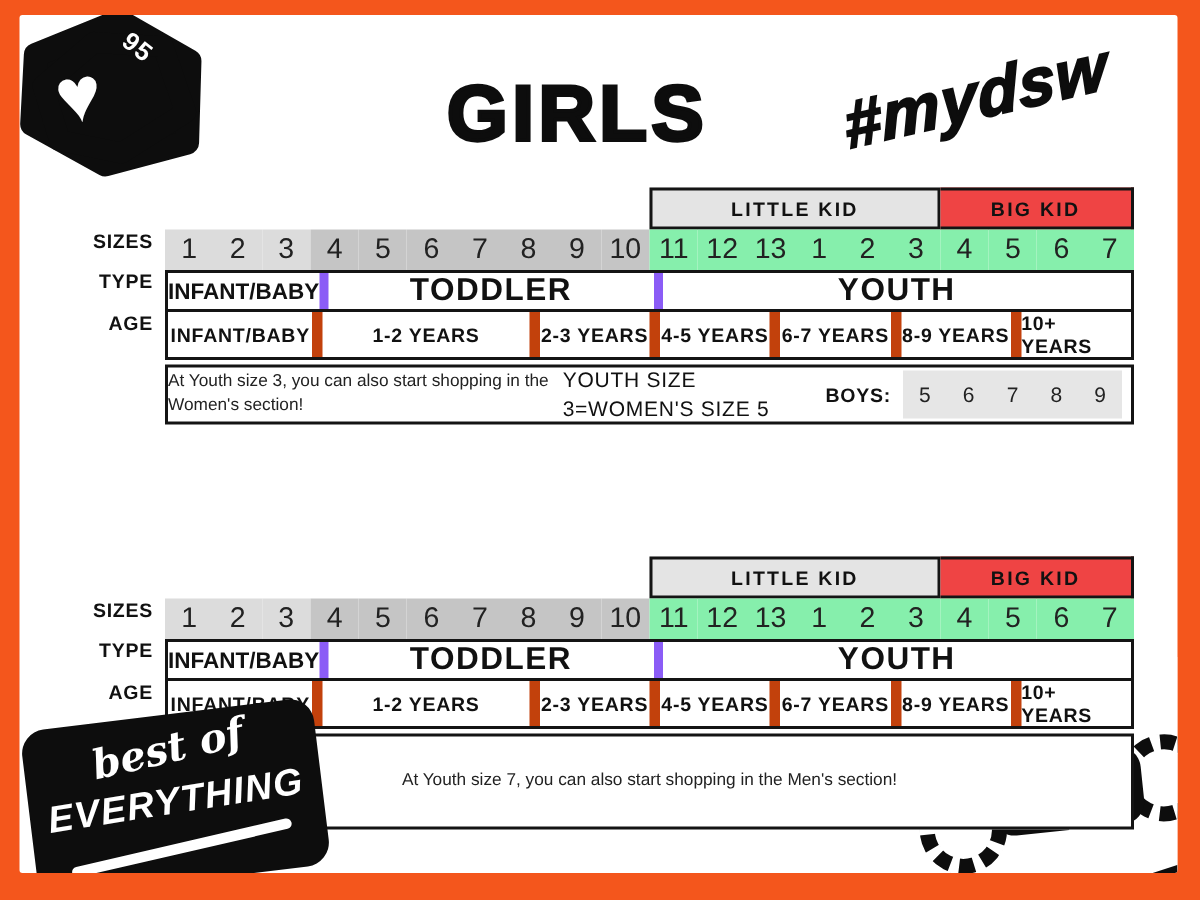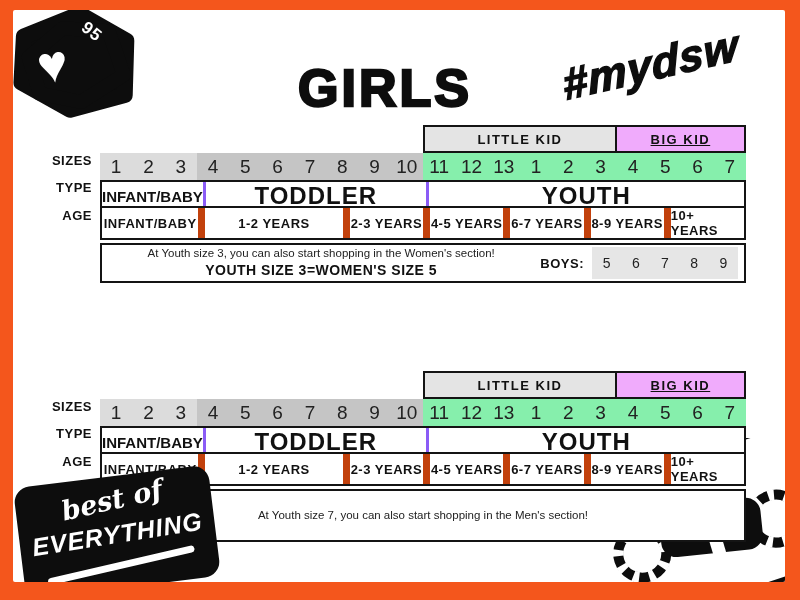--- a/index.html
+++ b/index.html
@@ -12,21 +12,21 @@
   .page{
     position:absolute;left:13px;top:10px;width:772px;height:572px;
     background:#ffffff;border-radius:2px;overflow:hidden;
   }
   
   .big-title{
     position:absolute;left:172px;width:400px;text-align:center;
     font-size:52px;font-weight:900;letter-spacing:3px;
     -webkit-text-stroke:2.5px #0d0d0d;color:#0d0d0d;
   }
-  .title-girls{top:48px;}
+  .title-girls{top:36px;}
   .title-boys{top:290px;}
   .hashtag{
     position:absolute;left:548px;top:30px;transform:rotate(-13deg) skewX(-8deg);
     font-size:44px;font-weight:900;font-style:italic;color:#0d0d0d;
     -webkit-text-stroke:1.5px #0d0d0d;letter-spacing:1px;
   }
   .badge{position:absolute;left:-2px;top:-4px;width:140px;height:118px;}
   .badge svg{display:block;}
   .badge .count{
     position:absolute;left:70px;top:16px;color:#fff;font-size:17px;font-weight:bold;
@@ -52,58 +52,58 @@
   .sticker .l2{
     position:absolute;left:0;right:0;top:44px;text-align:center;color:#fff;
     font-weight:900;font-size:25px;letter-spacing:1px;font-style:italic;
   }
   .sticker .swoosh{
     position:absolute;left:22px;top:86px;width:150px;height:7px;background:#fff;
     border-radius:4px;transform:rotate(-4deg);
   }
   .cassette{position:absolute;left:498px;top:428px;width:274px;height:144px;z-index:1;}
   
-  .chart{position:absolute;left:5px;width:728px;z-index:2;}
+  .chart{position:absolute;left:15px;width:728px;z-index:2;}
   .chart-girls{top:115px;}
   .chart-boys{top:361px;}
   .kidband{margin-left:405px;width:323px;display:flex;height:28px;box-sizing:border-box;}
   .kb{box-sizing:border-box;border:2px solid #141414;display:flex;align-items:center;justify-content:center;
       font-weight:bold;font-size:13px;letter-spacing:1.5px;}
   .kb+.kb{border-left:none;}
   .kb-little{width:60%;background:#E4E4E4;}
-  .kb-big{width:40%;background:#f0abfc;text-decoration:underline;}
+  .kb-big{width:40%;background:#ef4444;}
   .row{display:flex;align-items:flex-start;}
   .rowlabel{
     width:82px;box-sizing:border-box;padding-right:8px;text-align:right;
     display:flex;align-items:center;justify-content:flex-end;
     font-weight:bold;font-size:13px;letter-spacing:0.5px;
   }
   .cells{width:646px;box-sizing:border-box;}
   .cells-sizes{display:grid;grid-template-columns:repeat(20,1fr);height:27px;}
   .size-cell{display:flex;align-items:center;justify-content:center;font-size:19px;color:#222;}
   .cells-sizes .size-cell:nth-child(-n+3){background:#DCDCDC;}
   .cells-sizes .size-cell:nth-child(n+4):nth-child(-n+10){background:#C5C5C5;}
   .cells-sizes .size-cell:nth-child(n+11){background:#86efac;}
   .cells-type{display:grid;grid-template-columns:6fr 14fr 20fr;height:28px;border:2px solid #141414;background:#fff;}
-  .type-cell{display:flex;align-items:center;justify-content:center;font-weight:900;font-size:24px;
-    border-left:3px solid #8b5cf6;letter-spacing:1px;}
+  .type-cell{display:flex;align-items:center;justify-content:center;font-weight:900;font-size:21px;
+    border-left:6px solid #8b5cf6;letter-spacing:1px;}
   .type-cell:first-child{border-left:none;font-size:15px;letter-spacing:0;}
   .cells-age{display:grid;grid-template-columns:6fr 9fr 5fr 5fr 5fr 5fr 5fr;height:34px;border:2px solid #141414;background:#fff;margin-top:-2px;}
   .age-cell{display:flex;align-items:center;justify-content:center;font-weight:bold;font-size:13px;
     border-left:7px solid #c2410c;letter-spacing:0.5px;}
   .age-cell:first-child{border-left:none;}
   .notebox{
     margin-left:82px;width:646px;box-sizing:border-box;border:2px solid #141414;background:#fff;
     margin-top:3px;display:flex;align-items:stretch;
   }
   .notebox-girls{height:40px;}
-  .notebox-boys{height:53px;}
-  .note-text{flex:1;display:flex;flex-direction:column;align-items:center;justify-content:center;line-height:1.35;}
+  .notebox-boys{height:64px;}
+  .note-text{flex:1;display:flex;flex-direction:row;align-items:center;justify-content:center;line-height:1.35;}
   .note-line1{font-size:11.5px;color:#222;}
-  .note-line2{font-size:14px;font-weight:bold;letter-spacing:0.5px;}
+  .note-line2{font-size:14px;font-weight:normal;letter-spacing:0.5px;}
   .women-area{display:flex;align-items:center;}
   .women-label{font-weight:bold;font-size:13px;margin-right:8px;letter-spacing:0.5px;}
   .women-box{
     width:146px;align-self:stretch;margin:2px 6px 2px 0;background:#E6E6E6;
     display:flex;align-items:center;
   }
   .women-size{flex:1;text-align:center;font-size:14px;color:#222;}
 </style>
 </head>
 <body>

